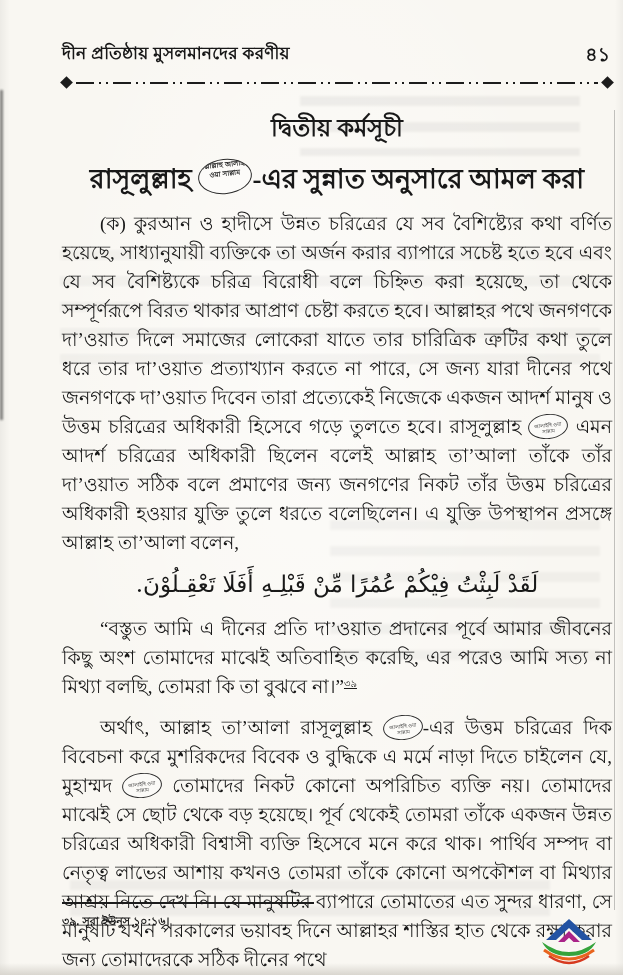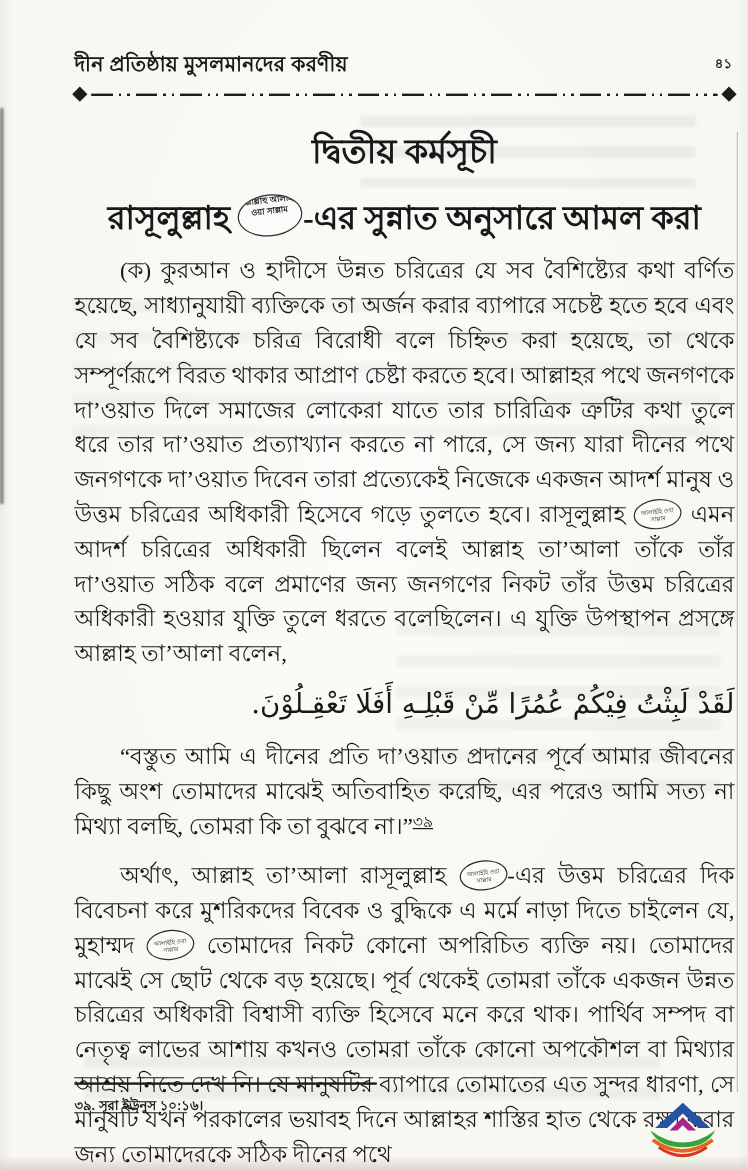--- a/index.html
+++ b/index.html
@@ -21,43 +21,43 @@
   .edge-right{position:absolute;right:8px;top:110px;width:1px;height:800px;background:rgba(90,90,90,.35);}
   .edge-bottom{position:absolute;left:0;bottom:0;width:100%;height:12px;background:linear-gradient(0deg,#d9d6cf,rgba(217,214,207,0));}
   .ghost{position:absolute;opacity:.07;filter:blur(1.3px);background:repeating-linear-gradient(180deg,#555 0 10px,transparent 10px 26px);pointer-events:none;}
   .g1{left:300px;top:96px;width:280px;height:60px;}
   .g2{left:60px;top:250px;width:540px;height:120px;opacity:.045;}
   .g3{left:330px;top:520px;width:270px;height:140px;opacity:.05;}
   .g4{left:70px;top:880px;width:480px;height:40px;opacity:.06;}
 
   .content{position:absolute;left:62px;top:40px;width:550px;}
 
-  .header-row{display:flex;justify-content:space-between;align-items:center;font-family:"Liberation Sans","DejaVu Sans",sans-serif;}
+  .header-row{display:flex;justify-content:space-between;align-items:flex-start;font-family:"Liberation Sans","DejaVu Sans",sans-serif;}
   .running-title{font-size:17px;font-weight:bold;letter-spacing:.2px;}
-  .page-number{font-size:11px;font-weight:bold;padding-right:2px;}
+  .page-number{font-size:19px;font-weight:bold;padding-right:2px;}
   .divider{display:flex;align-items:center;margin-top:6px;}
   .diamond{width:9px;height:9px;background:#1c1c1c;transform:rotate(45deg);flex:0 0 auto;}
   .dashline{flex:1;height:2px;margin:0 5px;
     background:repeating-linear-gradient(90deg,#1c1c1c 0 18px,transparent 18px 23px,#1c1c1c 23px 25px,transparent 25px 30px,#1c1c1c 30px 32px,transparent 32px 37px);}
 
-  .section-heading{text-align:center;font-size:28px;font-weight:bold;margin:22px 0 10px 0;}
+  .section-heading{text-align:center;font-size:24px;font-weight:bold;margin:22px 0 10px 0;}
   .main-title{text-align:center;font-size:27px;font-weight:bold;margin:10px 0 12px 0;line-height:1.3;}
 
   .seal{display:inline-block;vertical-align:-6px;border:1px solid #2a2a2a;border-radius:50%;
     overflow:hidden;text-align:center;background:rgba(255,255,255,.4);
     transform:rotate(-6deg);color:#222;font-family:"Liberation Sans","DejaVu Sans",sans-serif;}
   .seal-lg{width:52px;height:32px;font-size:7px;line-height:1.25;padding-top:1px;}
   .seal-sm{width:38px;height:22px;font-size:5px;line-height:1.2;padding-top:1px;}
 
   .body-text{font-size:19px;line-height:29px;text-align:justify;}
   .para{margin:0 0 9px 0;text-indent:38px;}
-  .arabic{direction:rtl;font-size:23px;line-height:1.5;margin:10px 0 12px 0;
+  .arabic{direction:rtl;text-align:center;font-size:23px;line-height:1.5;margin:10px 0 12px 0;
     font-family:"DejaVu Serif","Liberation Serif",serif;text-indent:0;}
   .quote{margin:0 0 12px 0;text-indent:38px;}
-  sup.fn{font-size:13px;line-height:0;vertical-align:6px;text-decoration:underline;}
+  sup.fn{font-size:10px;line-height:0;vertical-align:6px;text-decoration:underline;}
 
   .footnote-area{position:absolute;left:62px;top:902px;width:550px;}
   .footnote-rule{width:252px;height:2px;background:#1c1c1c;margin-bottom:9px;}
   .footnote-text{font-size:11px;font-weight:bold;font-family:"Liberation Sans","DejaVu Sans",sans-serif;}
 
   .logo{position:absolute;right:24px;top:918px;width:60px;height:52px;}
 </style>
 </head>
 <body>
 

